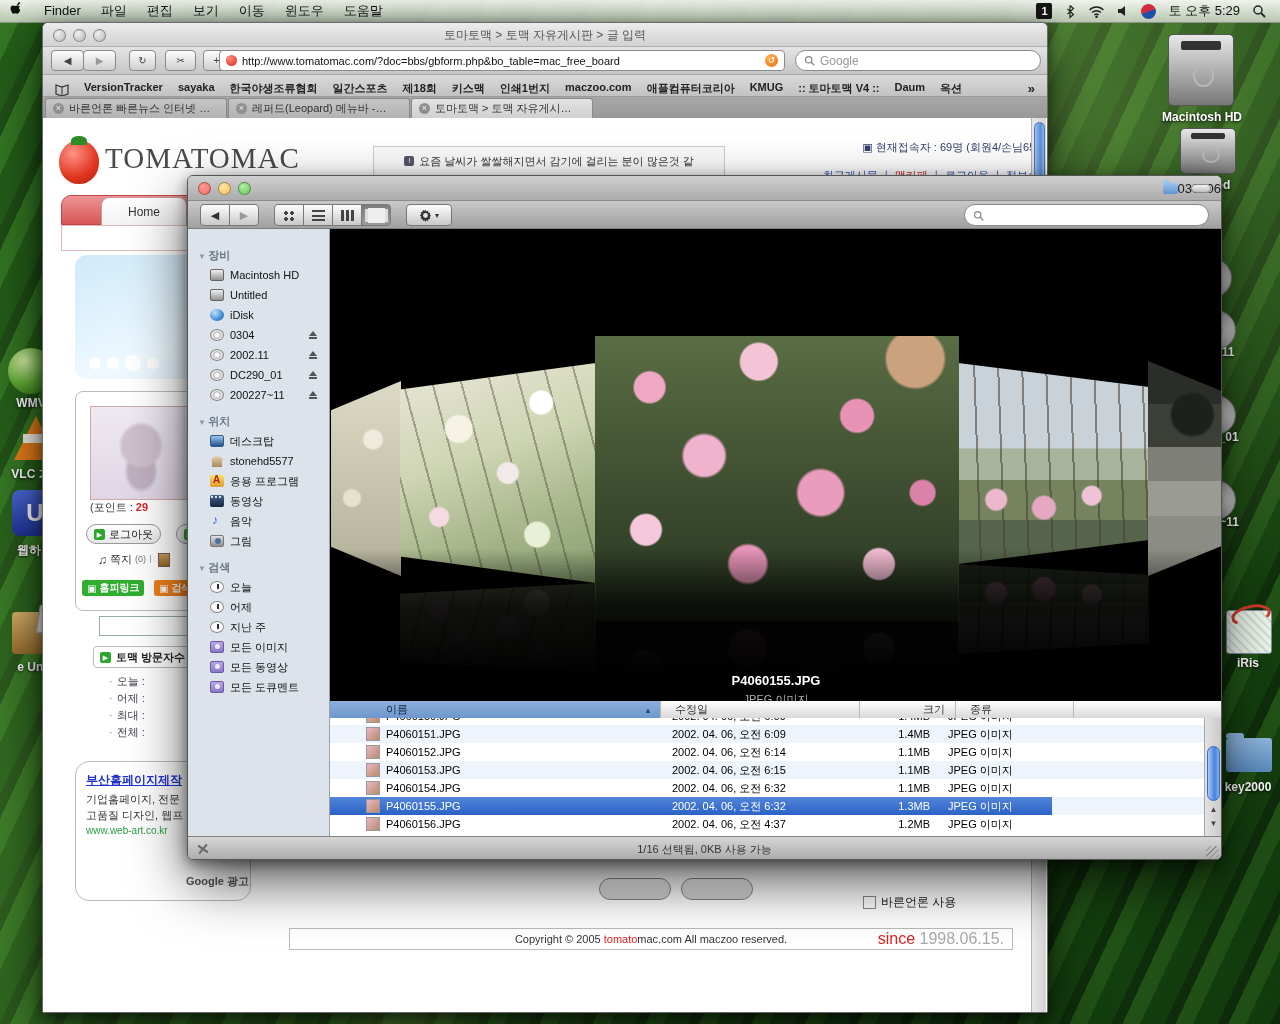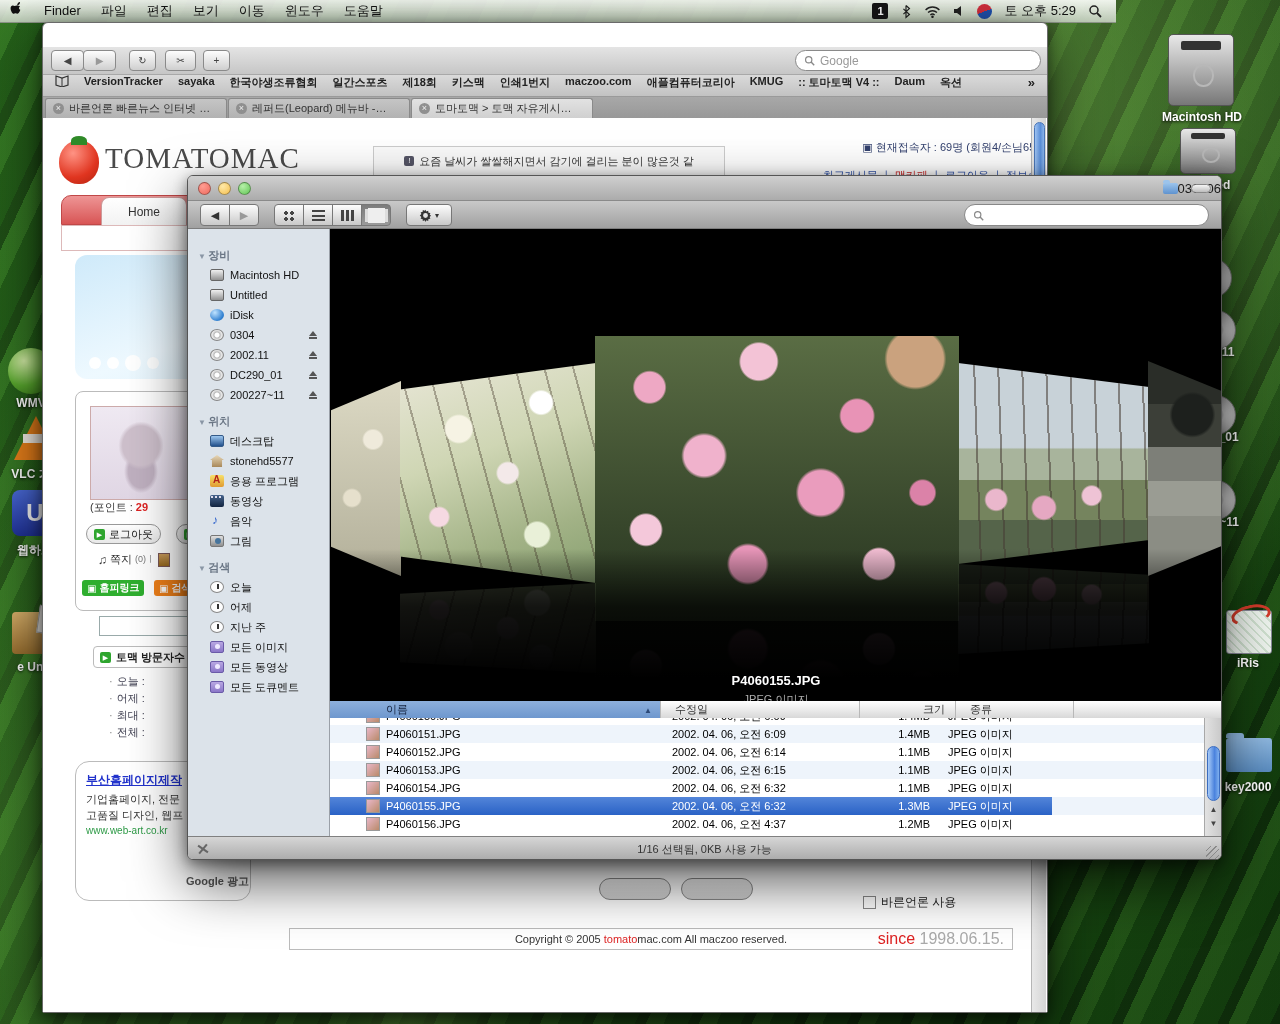--- a/index.html
+++ b/index.html
@@ -7,21 +7,21 @@
     background:
       radial-gradient(ellipse at 78% 10%, rgba(200,240,130,.30), transparent 42%),
       radial-gradient(ellipse at 10% 85%, rgba(140,210,90,.22), transparent 45%),
       linear-gradient(105deg, rgba(0,0,0,0) 38%, rgba(170,220,100,.28) 44%, rgba(0,0,0,0) 50%),
       repeating-linear-gradient(115deg, rgba(0,0,0,.28) 0 10px, rgba(90,165,55,.18) 10px 26px, rgba(18,60,12,.30) 26px 48px),
       linear-gradient(120deg,#2c6e1f,#1d5114 55%,#123a0e);}
   .abs{position:absolute}
   .ellip{white-space:nowrap;overflow:hidden;text-overflow:ellipsis}
 
   
-  #menubar{left:0;top:0;width:1116px;height:22px;background:linear-gradient(rgba(250,252,248,.94),rgba(203,213,198,.88));border-bottom:1px solid rgba(60,70,55,.55);display:flex;align-items:center;font-size:13px;color:#111;z-index:50}
+  #menubar{left:0;top:0;width:1280px;height:22px;background:linear-gradient(rgba(250,252,248,.94),rgba(203,213,198,.88));border-bottom:1px solid rgba(60,70,55,.55);display:flex;align-items:center;font-size:13px;color:#111;z-index:50}
   #menubar .mitem{padding:0 10px;line-height:22px}
   #mb-right{margin-left:auto;display:flex;align-items:center;gap:12px;padding-right:14px}
   .inputbadge{width:16px;height:16px;background:#151515;color:#fff;font-size:11px;font-weight:bold;display:flex;align-items:center;justify-content:center;border-radius:2px}
   .flag{width:15px;height:15px;border-radius:50%;background:linear-gradient(160deg,#cf2e3c 50%,#1f4faa 50%)}
   .clock{font-size:13px}
 
   
   .winshadow{box-shadow:0 22px 55px rgba(0,0,0,.65), 0 4px 14px rgba(0,0,0,.45)}
   .tlight{width:13px;height:13px;border-radius:50%;display:inline-block;margin-right:7px;border:1px solid rgba(0,0,0,.35);box-sizing:border-box}
   .gray .tlight{background:radial-gradient(circle at 35% 30%,#efefef,#b8b8b8)}
@@ -33,21 +33,21 @@
   #safari{left:42px;top:22px;width:1006px;height:991px;border-radius:6px 6px 2px 2px;background:#fff;z-index:10;border:1px solid #6a6a6a;box-sizing:border-box}
   #saf-title{left:0;top:0;width:100%;height:24px;background:linear-gradient(#ececec,#d2d2d2);border-radius:6px 6px 0 0;border-bottom:1px solid #b0b0b0;box-sizing:border-box}
   #saf-title .ttl{width:100%;text-align:center;line-height:24px;font-size:12px;color:#555}
   #saf-lights{left:10px;top:5px}
   #saf-toolbar{left:0;top:24px;width:100%;height:28px;background:linear-gradient(#e4e4e4,#c6c6c6);border-bottom:1px solid #a8a8a8;box-sizing:border-box}
   .tbtn{height:21px;background:linear-gradient(#fdfdfd,#cfcfcf);border:1px solid #8a8a8a;border-radius:4px;display:flex;align-items:center;justify-content:center;font-size:10px;color:#444;box-sizing:border-box}
   #urlfield{left:176px;top:3px;width:566px;height:21px;background:#fff;border:1px solid #8a8a8a;border-radius:4px;display:flex;align-items:center;padding:0 6px;box-sizing:border-box;font-size:11px;color:#111;gap:5px}
   .tomato-fav{width:11px;height:11px;border-radius:50%;background:radial-gradient(circle at 35% 30%,#ff8a7a,#d42c1c);flex:none}
   .snapback{margin-left:auto;width:13px;height:13px;border-radius:50%;background:radial-gradient(circle at 35% 30%,#ffb04e,#e86a10);color:#fff;font-size:9px;line-height:13px;text-align:center;flex:none}
   #gglfield{left:752px;top:3px;width:246px;height:21px;background:#fff;border:1px solid #8a8a8a;border-radius:11px;display:flex;align-items:center;padding:0 8px;box-sizing:border-box;font-size:12px;color:#999;gap:5px}
-  #saf-bookmarks{left:0;top:52px;width:100%;height:22px;background:linear-gradient(#dadada,#c2c2c2);border-bottom:1px solid #9a9a9a;display:flex;align-items:flex-start;gap:15px;padding:0 12px;box-sizing:border-box;font-size:11px;font-weight:bold;color:#222}
+  #saf-bookmarks{left:0;top:52px;width:100%;height:22px;background:linear-gradient(#dadada,#c2c2c2);border-bottom:1px solid #9a9a9a;display:flex;align-items:flex-end;gap:15px;padding:0 12px;box-sizing:border-box;font-size:11px;font-weight:bold;color:#222}
   #saf-tabbar{left:0;top:74px;width:100%;height:21px;background:linear-gradient(#a8a8a8,#989898);display:flex;align-items:flex-end;gap:1px;padding-left:2px;box-sizing:border-box}
   .stab{width:182px;height:20px;background:linear-gradient(#c5c5c5,#b2b2b2);border:1px solid #8a8a8a;border-bottom:none;border-radius:3px 3px 0 0;display:flex;align-items:center;gap:5px;padding:0 7px;font-size:11px;color:#333;box-sizing:border-box}
   .stab.active{background:linear-gradient(#e2e2e2,#d0d0d0)}
   .tabx{width:11px;height:11px;border-radius:50%;background:#8f8f8f;color:#eee;font-size:9px;line-height:11px;text-align:center;flex:none}
   #saf-page{left:0;top:95px;width:1004px;height:894px;background:#fff;overflow:hidden}
   
   #logo-tomato{left:16px;top:22px;width:40px;height:44px;border-radius:50% 50% 48% 48%;background:radial-gradient(circle at 35% 30%,#ff9384,#e03520 60%,#b3220f)}
   #logo-tomato::after{content:"";position:absolute;left:12px;top:-4px;width:16px;height:9px;background:#2f8a28;border-radius:50% 50% 0 0}
   #logo-text{left:62px;top:24px;font-family:"Liberation Serif",serif;font-size:29px;color:#4a4a4a;letter-spacing:1px}
   #logo-sub{left:150px;top:58px;font-size:9px;color:#999}
@@ -282,26 +282,37 @@
     <span class="flag"></span>
     <span class="clock">토 오후 5:29</span>
     <svg width="14" height="14" viewBox="0 0 14 14">
         <circle cx="6" cy="6" r="4" fill="none" stroke="#222" stroke-width="1.5"></circle>
         <path d="M9 9l4 4" stroke="#222" stroke-width="1.8"></path>
       </svg>
   </div>
 </div>
 
 <div id="safari" class="abs winshadow gray">
+  <div id="saf-title" class="abs">
+    <span id="saf-lights" class="abs">
+      <span class="tlight"></span><span class="tlight"></span><span class="tlight"></span>
+    </span>
+    <div class="ttl">토마토맥 &gt; 토맥 자유게시판 &gt; 글 입력</div>
+  </div>
   <div id="saf-toolbar" class="abs">
     <div class="tbtn abs" style="left:8px;top:3px;width:33px">◀</div>
     <div class="tbtn abs" style="left:40px;top:3px;width:33px;color:#999">▶</div>
     <div class="tbtn abs" style="left:86px;top:3px;width:27px">↻</div>
     <div class="tbtn abs" style="left:122px;top:3px;width:31px">✂</div>
     <div class="tbtn abs" style="left:160px;top:3px;width:27px">+</div>
+    <div id="urlfield" class="abs">
+      <span class="tomato-fav"></span>
+      <span class="ellip">http://www.tomatomac.com/?doc=bbs/gbform.php&amp;bo_table=mac_free_board</span>
+      <span class="snapback">↺</span>
+    </div>
     <div id="gglfield" class="abs">
       <svg width="11" height="11" viewBox="0 0 14 14">
           <circle cx="6" cy="6" r="4" fill="none" stroke="#888" stroke-width="1.5"></circle>
           <path d="M9 9l4 4" stroke="#888" stroke-width="1.8"></path>
         </svg>
       <span>Google</span>
     </div>
   </div>
   <div id="saf-bookmarks" class="abs">
     <svg width="14" height="12" viewBox="0 0 14 12">

